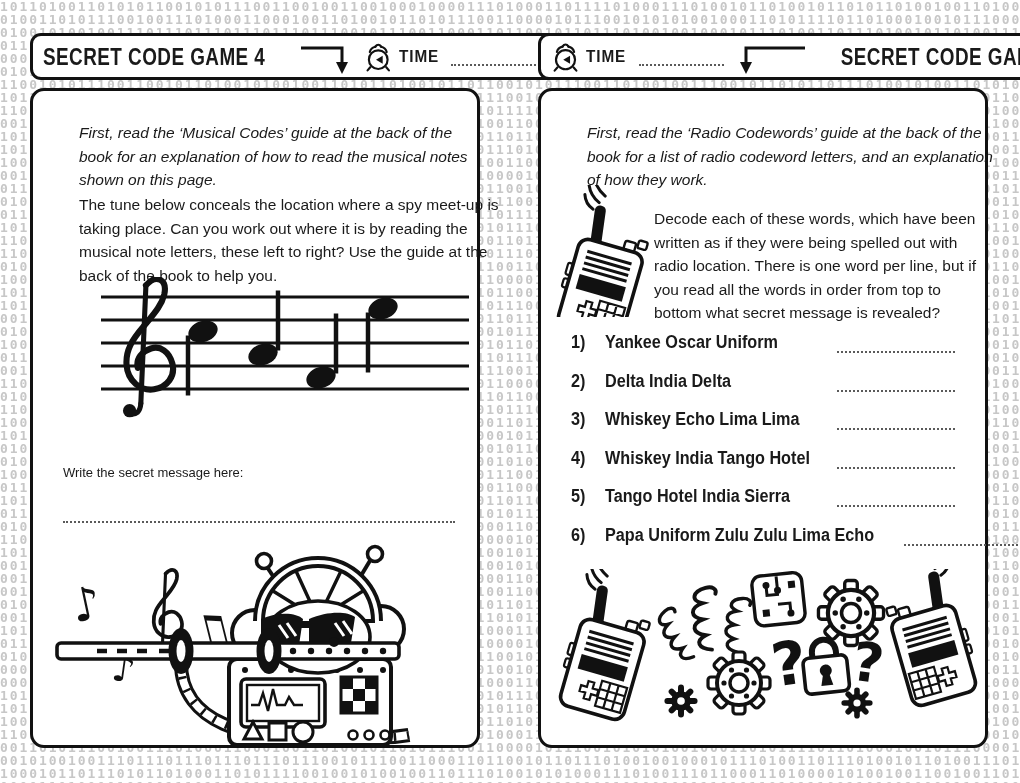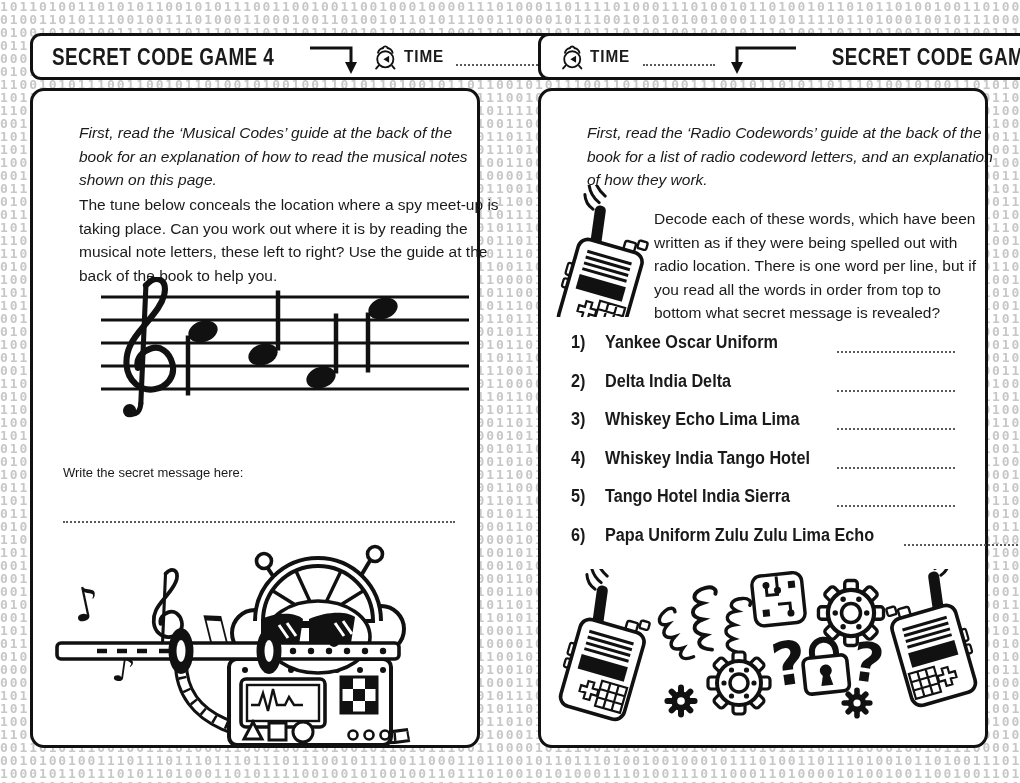--- a/index.html
+++ b/index.html
@@ -5,21 +5,21 @@
   html,body{margin:0;padding:0}
   body{width:1020px;height:783px;position:relative;background:#fff;overflow:hidden;
        font-family:"Liberation Sans",sans-serif;color:#1a1a1a}
   
   .binary-layer{position:absolute;inset:0;z-index:0;color:#c7c7c7;
     font-family:"DejaVu Sans Mono",monospace;font-size:13px;font-weight:bold;
     letter-spacing:1.9px;line-height:13px;white-space:nowrap;user-select:none;overflow:hidden}
   .brow{height:13px;overflow:hidden}
   
   .panel{position:absolute;background:#fff;border:3px solid #111;box-sizing:border-box;z-index:1}
-  .hdr{top:33px;width:538px;height:47px;border-radius:11px;display:flex;align-items:center;padding:0 19px}
+  .hdr{top:33px;width:538px;height:47px;border-radius:11px;display:flex;align-items:center;padding:0 10px}
   .content{top:88px;width:450px;height:660px;border-radius:14px}
   .inner{position:absolute;inset:0}
   .hdr-left{left:30px}.hdr-right{left:538px}
   .content-left{left:30px}.content-right{left:538px}
   .ttl{font-size:21px;font-weight:700;letter-spacing:.5px;display:inline-block;
        transform:scale(.9,1.1);transform-origin:left center;white-space:nowrap}
   .ttl-r{transform-origin:right center}
   .hand{font-weight:600;display:inline-block;transform:scaleX(.9);transform-origin:left center;white-space:nowrap}
   .time-label{font-size:17px;font-weight:700;letter-spacing:1px;margin:0 8px 0 6px}
   .dotline{border-bottom:2px dotted #5a5a5a;height:16px}

